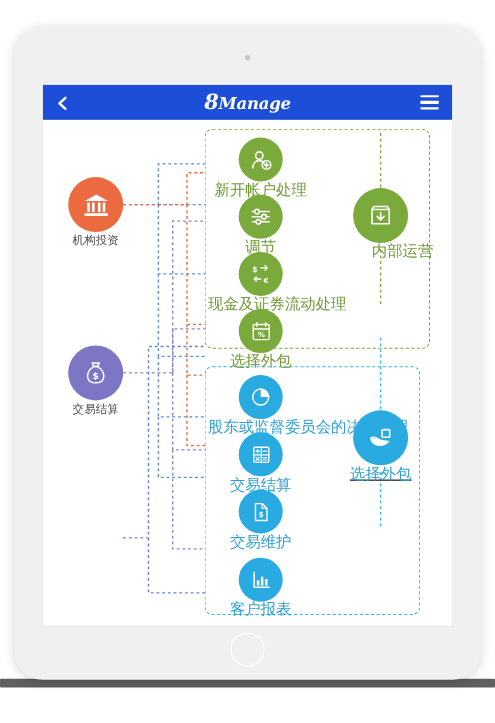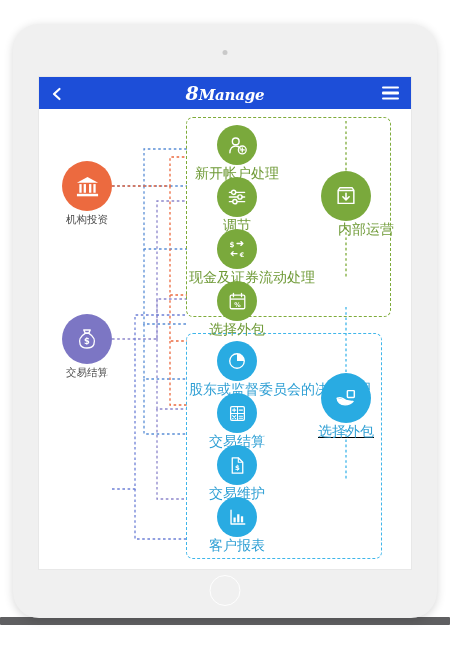--- a/index.html
+++ b/index.html
@@ -336,21 +336,21 @@
           <div class="bubble">
             <svg viewBox="0 0 26 26" width="21" height="21" aria-hidden="true">
               <path d="M6.5 3.5 H14 L19.5 9 V22.5 H6.5 Z" fill="none" stroke="#ffffff" stroke-width="1.6" stroke-linejoin="round"></path>
               <path d="M14 3.5 V9 H19.5" fill="none" stroke="#ffffff" stroke-width="1.4" stroke-linejoin="round"></path>
               <text x="13" y="19" font-size="8.5" font-family="DejaVu Sans, sans-serif" font-weight="bold" fill="#ffffff" text-anchor="middle">$</text>
             </svg>
           </div>
           <div class="caption">交易维护</div>
         </div>
 
-        <div class="node blue" style="left:150px; top:388px;">
+        <div class="node blue" style="left:150px; top:398px;font-family:Liberation Mono, monospace;">
           <div class="bubble">
             <svg viewBox="0 0 26 26" width="21" height="21" aria-hidden="true">
               <polyline points="5,4 5,21 22,21" fill="none" stroke="#ffffff" stroke-width="1.7" stroke-linecap="round" stroke-linejoin="round"></polyline>
               <rect x="8" y="13" width="2.8" height="6" fill="#ffffff"></rect>
               <rect x="12.6" y="9" width="2.8" height="10" fill="#ffffff"></rect>
               <rect x="17.2" y="11.5" width="2.8" height="7.5" fill="#ffffff"></rect>
             </svg>
           </div>
           <div class="caption">客户报表</div>
         </div>

